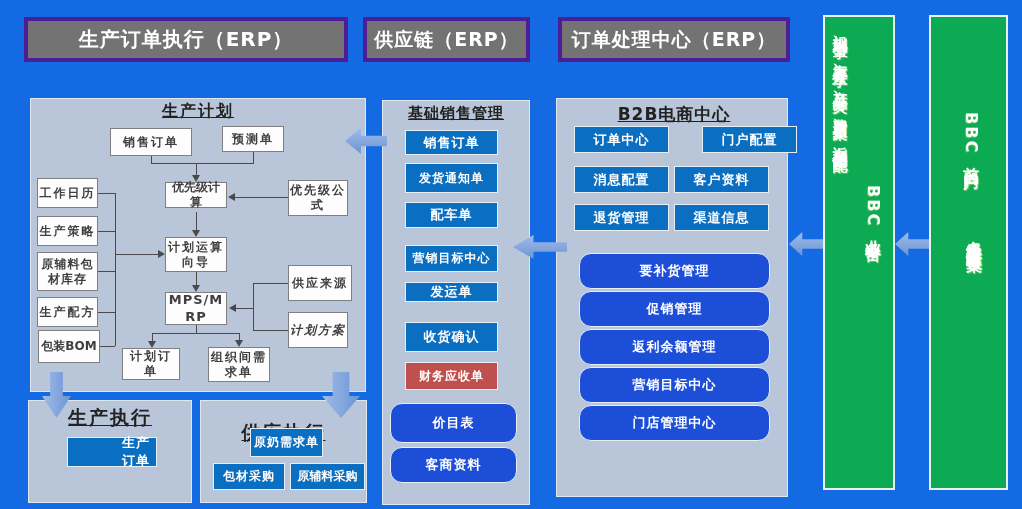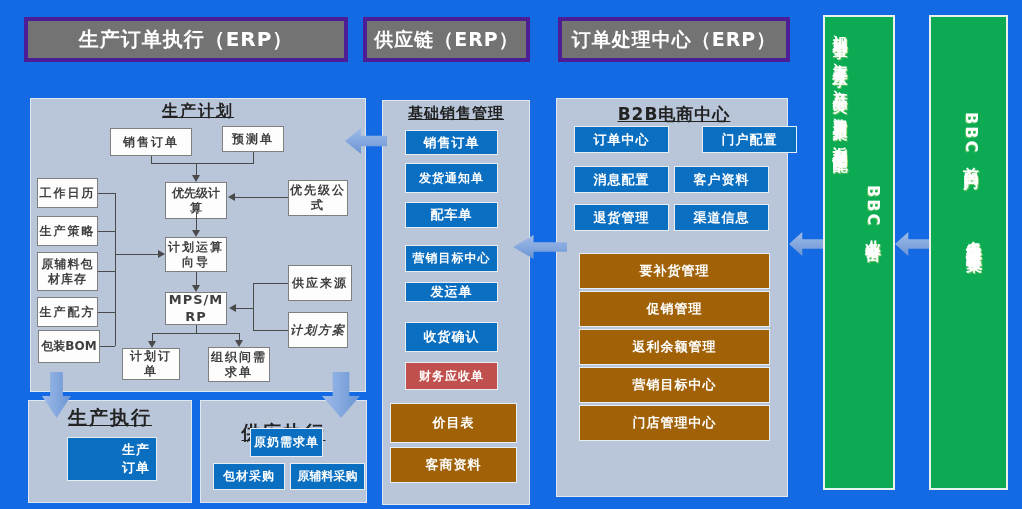--- a/index.html
+++ b/index.html
@@ -17,21 +17,21 @@
   
   .fbox{position:absolute;background:#FDFDFD;border:1px solid #7F7F7F;box-sizing:border-box;
         display:flex;align-items:center;justify-content:center;text-align:center;
         color:#3F3F3F;font-size:12px;font-weight:bold;letter-spacing:2px;line-height:1.25;word-break:break-all;padding:1px;}
 
   
   .bluebox,.cyanbox,.redbox{position:absolute;box-sizing:border-box;border:1px solid #E8EEF6;
         display:flex;align-items:center;justify-content:center;text-align:center;
         color:#fff;font-size:13px;font-weight:bold;letter-spacing:1px;}
   .bluebox{background:#0B6FC1;}
-  .cyanbox{background:#a16207;}
+  .cyanbox{background:#1d4ed8;border-radius:12px;}
   .redbox{background:#C0504D;}
 
   
   .cline{position:absolute;background:#4A4A4A;}
   .ah{position:absolute;width:0;height:0;border:4px solid transparent;}
   .ah-down{border-top:7px solid #4A4A4A;border-bottom:0;}
   .ah-left{border-right:7px solid #4A4A4A;border-left:0;}
   .ah-right{border-left:7px solid #4A4A4A;border-right:0;}
 
   
@@ -52,21 +52,21 @@
 
   <div class="ghead" style="left:24px;top:17px;width:324px;height:45px;">生产订单执行（ERP）</div>
   <div class="ghead" style="left:363px;top:17px;width:167px;height:45px;font-size:19px;">供应链（ERP）</div>
   <div class="ghead" style="left:558px;top:17px;width:232px;height:45px;font-size:19px;">订单处理中心（ERP）</div>
 
   <div class="panel" style="left:30px;top:98px;width:336px;height:294px;"></div>
   <div class="ptitle" style="left:130px;top:101px;width:136px;font-size:16px;">生产计划</div>
 
   <div class="fbox" style="left:110px;top:128px;width:82px;height:28px;">销售订单</div>
   <div class="fbox" style="left:222px;top:126px;width:62px;height:26px;">预测单</div>
-  <div class="fbox" style="left:165px;top:182px;width:62px;height:37px;letter-spacing:0;">优先级计算</div>
+  <div class="fbox" style="left:165px;top:182px;width:62px;height:26px;letter-spacing:0;">优先级计算</div>
   <div class="fbox" style="left:288px;top:180px;width:60px;height:36px;">优先级公式</div>
   <div class="fbox" style="left:37px;top:178px;width:61px;height:30px;">工作日历</div>
   <div class="fbox" style="left:37px;top:216px;width:61px;height:30px;">生产策略</div>
   <div class="fbox" style="left:37px;top:252px;width:61px;height:39px;letter-spacing:1px;">原辅料包材库存</div>
   <div class="fbox" style="left:37px;top:297px;width:61px;height:30px;">生产配方</div>
   <div class="fbox" style="left:38px;top:330px;width:62px;height:33px;letter-spacing:0;">包装BOM</div>
   <div class="fbox" style="left:165px;top:237px;width:62px;height:35px;">计划运算向导</div>
   <div class="fbox" style="left:165px;top:292px;width:62px;height:33px;font-size:13px;letter-spacing:1px;">MPS/MRP</div>
   <div class="fbox" style="left:288px;top:265px;width:64px;height:36px;">供应来源</div>
   <div class="fbox" style="left:288px;top:312px;width:60px;height:36px;font-style:italic;">计划方案</div>
@@ -105,21 +105,21 @@
 
   <div class="cline" style="left:196px;top:325px;width:1px;height:8px;"></div>
   <div class="cline" style="left:152px;top:333px;width:87px;height:1px;"></div>
   <div class="cline" style="left:152px;top:333px;width:1px;height:8px;"></div>
   <div class="ah ah-down" style="left:148px;top:341px;"></div>
   <div class="cline" style="left:239px;top:333px;width:1px;height:7px;"></div>
   <div class="ah ah-down" style="left:235px;top:340px;"></div>
 
   <div class="panel" style="left:28px;top:400px;width:164px;height:103px;"></div>
   <div class="ptitle" style="left:28px;top:405px;width:164px;font-size:19px;">生产执行</div>
-  <div class="bluebox" style="left:67px;top:437px;width:90px;height:44px;padding-left:48px;">生产订单</div>
+  <div class="bluebox" style="left:67px;top:437px;width:90px;height:30px;padding-left:48px;">生产订单</div>
 
   <div class="panel" style="left:200px;top:400px;width:167px;height:103px;"></div>
   <div class="ptitle" style="left:200px;top:420px;width:167px;font-size:19px;">供应执行</div>
   <div class="bluebox" style="left:250px;top:428px;width:73px;height:29px;font-size:12px;">原奶需求单</div>
   <div class="bluebox" style="left:213px;top:463px;width:72px;height:27px;font-size:12px;">包材采购</div>
   <div class="bluebox" style="left:290px;top:463px;width:75px;height:27px;font-size:12px;letter-spacing:0;">原辅料采购</div>
 
   <div class="barrow-down" style="left:42px;top:372px;width:29px;height:46px;"></div>
   <div class="barrow-down" style="left:322px;top:372px;width:38px;height:46px;"></div>
 

